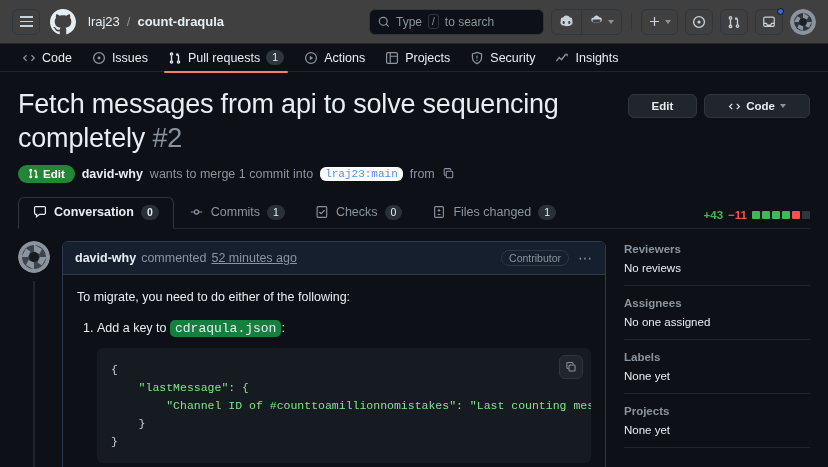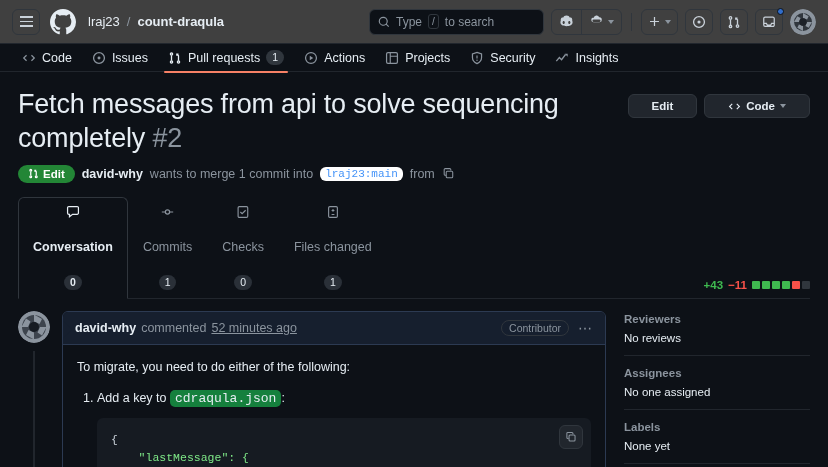--- a/index.html
+++ b/index.html
@@ -95,23 +95,23 @@
     background: #ffffff; color: #4493f8; border-radius: 6px;
     font-size: 11px; padding: 1px 5px;
   }
 
   
   .prtabs {
     display: flex; align-items: flex-end; gap: 0; margin: 14px 18px 0 18px;
     border-bottom: 1px solid #21262d; position: relative;
   }
   .prtab {
-    display: flex; align-items: center; gap: 21px; font-size: 12.5px;
+    display: flex; align-items: center; gap: 7px; font-size: 12.5px;
     color: #8b949e; padding: 7px 14px 8px 14px; border: 1px solid transparent;
-    border-radius: 6px 6px 0 0; margin-bottom: -1px; flex-direction: column;
+    border-radius: 6px 6px 0 0; margin-bottom: -1px;
   }
   .prtab.active {
     color: #e6edf3; font-weight: bold; background: #0d1117;
     border-color: #30363d; border-bottom-color: #0d1117;
   }
   .prtab .counter { background: #2a3038; }
   .diffstat {
     position: absolute; right: 0; bottom: 7px;
     display: flex; align-items: center; gap: 5px; font-size: 11.5px; font-weight: bold;
   }

